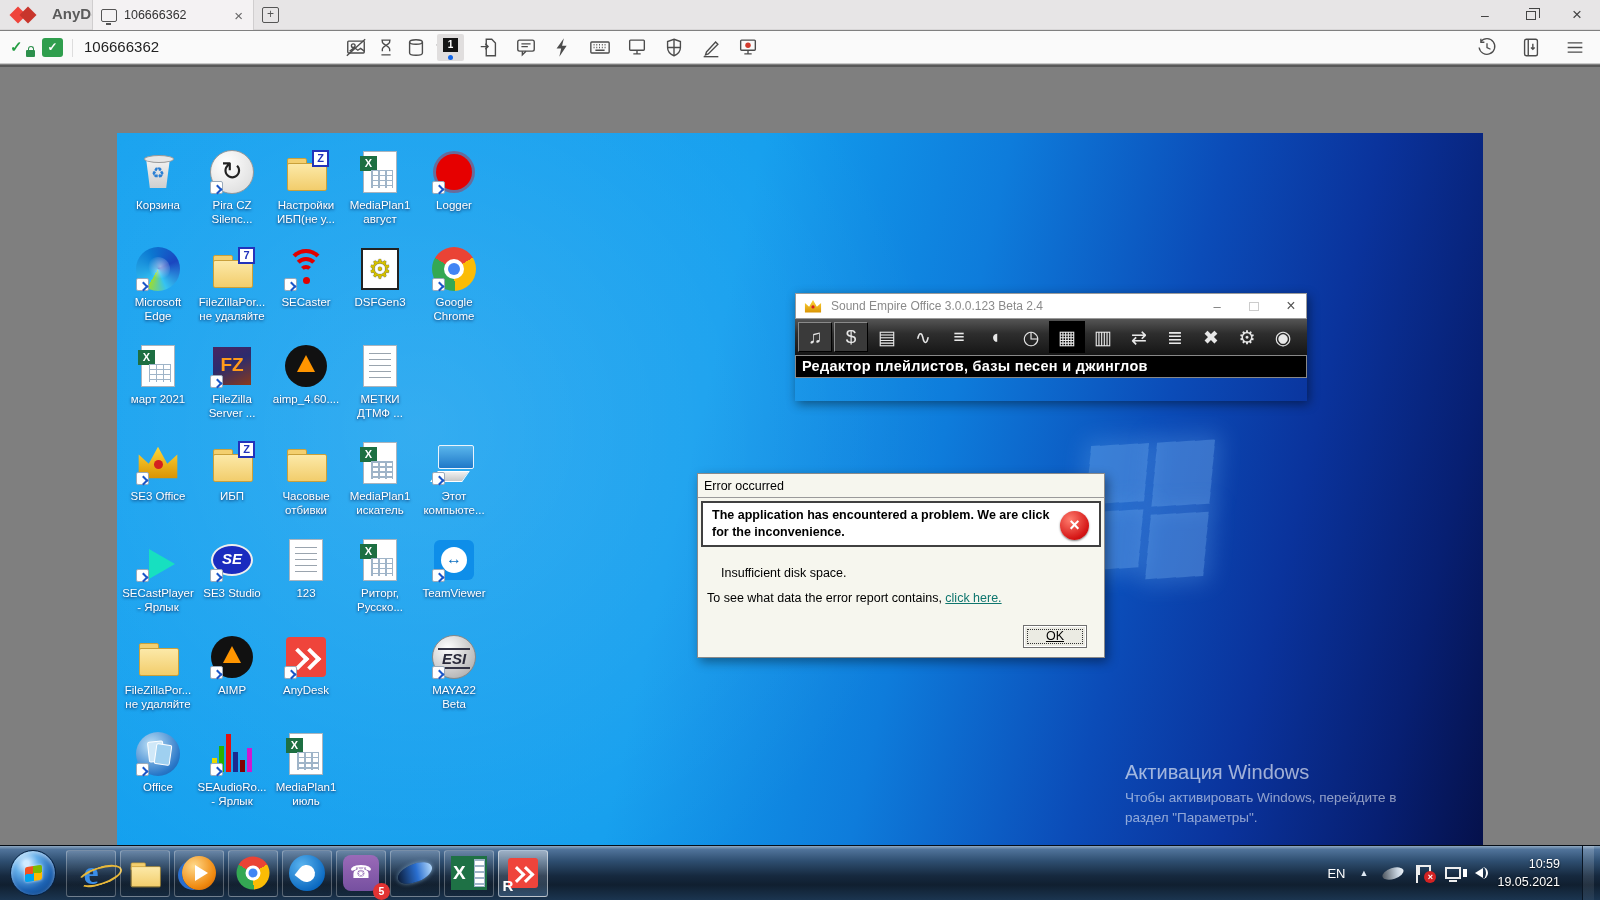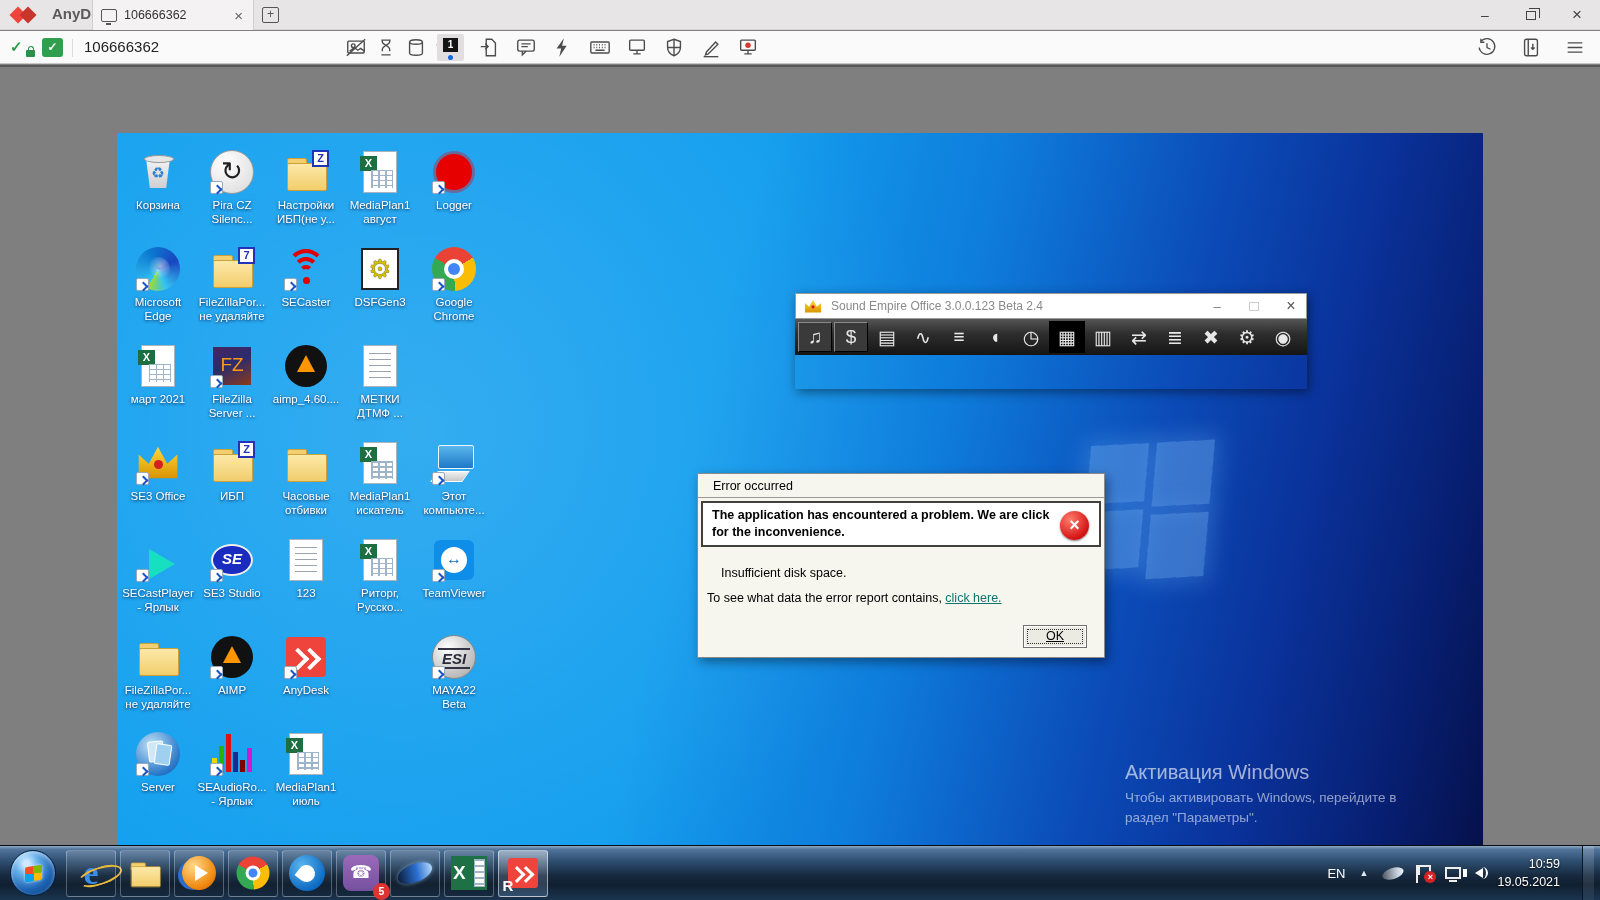--- a/index.html
+++ b/index.html
@@ -81,21 +81,21 @@
   .i-blob { border-radius:50%; background:#e60000; width:36px; height:36px; margin:4px auto; box-shadow:0 0 0 3px rgba(230,0,0,.35); }
   .i-wifi span { position:absolute; left:50%; border:4px solid transparent; border-top:4px solid #e00000; border-radius:50%; transform:translateX(-50%); }
   .i-wifi .w1 { width:38px; height:38px; top:2px; } .i-wifi .w2 { width:26px; height:26px; top:10px; } .i-wifi .w3 { width:14px; height:14px; top:18px; }
   .i-wifi:after { content:""; position:absolute; left:50%; top:30px; width:7px; height:7px; margin-left:-3px; background:#e00000; border-radius:50%; }
   .i-geardoc { background:#fff; border:2px solid #222; width:38px; height:42px; margin:0 auto; }
   .i-geardoc i { position:absolute; left:0; right:0; top:4px; text-align:center; font-size:26px; color:#d4c000; font-style:normal; text-shadow:0 0 1px #000; }
   .i-chrome { border-radius:50%; background:conic-gradient(from -60deg,#ea4335 0 33%,#fbbc05 0 66%,#34a853 0 100%); }
   .i-chrome:before { content:""; position:absolute; left:12px; top:12px; width:20px; height:20px; background:#fff; border-radius:50%; }
   .i-chrome:after { content:""; position:absolute; left:16px; top:16px; width:12px; height:12px; background:#4285f4; border-radius:50%; }
   .i-fz { width:38px; height:38px; margin:3px auto; background:linear-gradient(155deg,#4a2560 0%,#2b2b6e 45%,#8a3a1a 100%); }
-  .i-fz i { position:absolute; left:0; right:0; top:7px; text-align:center; color:#ff9a1a; font-weight:normal; font-size:19px; font-style:normal; }
+  .i-fz i { position:absolute; left:0; right:0; top:7px; text-align:center; color:#ff9a1a; font-weight:bold; font-size:19px; font-style:normal; }
   .i-aimp { border-radius:50%; background:#111; width:42px; height:42px; margin:1px auto; }
   .i-aimp:before { content:""; position:absolute; left:12px; top:10px; border-left:9px solid transparent; border-right:9px solid transparent; border-bottom:17px solid #ff9500; }
   .i-crown { width:42px; height:34px; margin:5px auto; background:linear-gradient(#ffd83a,#d89000); clip-path:polygon(4% 95%,4% 25%,28% 52%,50% 2%,72% 52%,96% 25%,96% 95%); }
   .i-crown:after { content:""; position:absolute; left:17px; top:14px; width:9px; height:9px; background:#d42020; border-radius:50%; }
   .i-pc:before { content:""; position:absolute; left:6px; top:4px; width:34px; height:22px; background:linear-gradient(#5ab6ec,#1f78c8); border:1.5px solid #eaf4fc; border-radius:2px; }
   .i-pc:after { content:""; position:absolute; left:2px; top:30px; width:30px; height:9px; background:linear-gradient(#f0f0f0,#c8c8c8); transform:skewX(-35deg); border:1px solid #fff; }
   .i-play { width:0; height:0; margin:7px auto 0 14px; border-top:15px solid transparent; border-bottom:15px solid transparent; border-left:26px solid #17e0c0; }
   .i-se3 { width:42px; height:32px; margin:6px auto; background:#1a2bbf; border:2px solid #eee; border-radius:50%; }
   .i-se3 i { position:absolute; left:0; right:0; top:4px; text-align:center; color:#fff; font-weight:bold; font-size:15px; font-style:italic; }
   .i-tv { width:40px; height:40px; margin:2px auto; background:#0e8ee9; border-radius:6px; }
@@ -147,34 +147,34 @@
   .notif { width:18px; height:15px; background:#222; border-radius:2px; position:relative; }
   .notif:before { content:""; position:absolute; left:3px; top:3px; width:12px; height:8px; background:repeating-linear-gradient(#fff 0 1.5px, transparent 1.5px 4px); }
   .notif .nbadge { position:absolute; right:-7px; bottom:-6px; width:14px; height:14px; background:#f6f6f6; border:1.5px solid #555; border-radius:50%; font-size:9px; color:#222; text-align:center; line-height:12px; }
 
   
   #wmark { position:absolute; left:1008px; top:628px; }
   #wmark .t1 { font-size:20px; color:rgba(255,255,255,.62); }
   #wmark .t2 { font-size:13.5px; color:rgba(255,255,255,.55); margin-top:4px; line-height:1.45; }
 
   
-  #sewin { position:absolute; left:678px; top:160px; width:512px; height:96px; box-shadow:2px 3px 10px rgba(0,0,0,.45); }
+  #sewin { position:absolute; left:678px; top:160px; width:512px; height:108px; box-shadow:2px 3px 10px rgba(0,0,0,.45); }
   #setitle { height:26px; background:#fff; border:1px solid #9a9a9a; display:flex; align-items:center; padding-left:6px; gap:7px; }
   #setitle .tt { font-size:12px; color:#8a8a8a; flex:1; }
   #setitle .c { width:30px; text-align:center; color:#777; font-size:13px; }
   #setitle .maxbox { width:10px; height:9px; border:1.5px solid #ccc; margin:0 10px; }
   #setoolbar { height:36px; background:linear-gradient(#555 0%,#2e2e2e 40%,#151515 100%); display:flex; align-items:center; padding-left:2px; }
   .seic { width:36px; height:32px; display:flex; align-items:center; justify-content:center; color:#e8e8e8; font-size:19px; }
   .seic.bev { border:1px solid; border-color:#8a8a8a #000 #000 #8a8a8a; background:#3a3a3a; height:30px; width:34px; margin:0 1px; }
   .seic.inset { background:#000; }
   #sestatus { height:23px; background:#000; border:1px solid #888; color:#fff; font-size:14.5px; font-weight:bold; padding:2px 0 0 6px; letter-spacing:.3px; }
 
   
   #errdlg { position:absolute; left:580px; top:340px; width:408px; height:185px; background:#f6f6ee; border:1px solid #8a8a8a; box-shadow:3px 4px 10px rgba(0,0,0,.4); font-size:12.5px; color:#000; }
-  #errdlg .dtitle { padding:5px 0 0 15px; height:24px; border-bottom:1px solid #9a9a9a; }
+  #errdlg .dtitle { padding:5px 0 0 6px; height:24px; border-bottom:1px solid #9a9a9a; }
   #errdlg .dhead { position:absolute; left:3px; right:3px; top:27px; height:46px; background:#fff; border:2px solid #404040; display:flex; align-items:center; }
   #errdlg .dhead .msg { font-weight:bold; padding:0 46px 0 9px; line-height:1.35; }
   .err-badge { position:absolute; right:10px; top:8px; width:29px; height:29px; border-radius:50%; background:radial-gradient(circle at 35% 30%,#ff7d6e,#d41414 70%,#9c0e0e); box-shadow:0 1px 2px rgba(0,0,0,.5); color:#fff; font-weight:bold; font-size:18px; text-align:center; line-height:28px; }
   #errdlg .detail { position:absolute; left:14px; top:92px;margin-left:9px; }
   #errdlg .report { position:absolute; left:9px; top:117px; }
   #errdlg .report a { color:#0f766e; text-decoration:underline; }
   #okbtn { position:absolute; left:325px; top:151px; width:64px; height:23px; background:#ebebe3; border:1px solid #707070; box-shadow:inset 0 0 0 1px #fff; font-size:12.5px; text-align:center; line-height:21px; }
   #okbtn .inner { position:absolute; left:3px; top:3px; right:3px; bottom:3px; border:1px dotted #333; }
   #okbtn u { text-decoration:underline; }
 
@@ -560,21 +560,21 @@
             <s class="sc"></s>
           </div>
           <div class="lbl">MAYA22
 Beta</div>
         </div>
     <div class="dt">
           <div class="ic">
             <span class="art i-ups"></span>
             <s class="sc"></s>
           </div>
-          <div class="lbl">Server</div>
+          <div class="lbl">Office</div>
         </div>
     <div class="dt">
           <div class="ic">
             <span class="art i-bars">
               <b class="b1"></b>
               <b class="b2"></b>
               <b class="b3"></b>
               <b class="b4"></b>
               <b class="b5"></b>
               <b class="b6"></b>
@@ -691,20 +691,21 @@
       <span class="seic">◖</span>
       <span class="seic">◷</span>
       <span class="seic inset">▦</span>
       <span class="seic">▥</span>
       <span class="seic">⇄</span>
       <span class="seic">≣</span>
       <span class="seic">✖</span>
       <span class="seic">⚙</span>
       <span class="seic">◉</span>
     </div>
+    <div id="sestatus">Редактор плейлистов, базы песен и джинглов</div>
   </div>
 
   <div id="errdlg">
     <div class="dtitle">Error occurred</div>
     <div class="dhead">
       <div class="msg">The application has encountered a problem. We are click for the inconvenience.</div>
       <div class="err-badge">×</div>
     </div>
     <div class="detail">Insufficient disk space.</div>
     <div class="report"><span>To see what data the error report contains, </span><a href="#">click here.</a></div>

